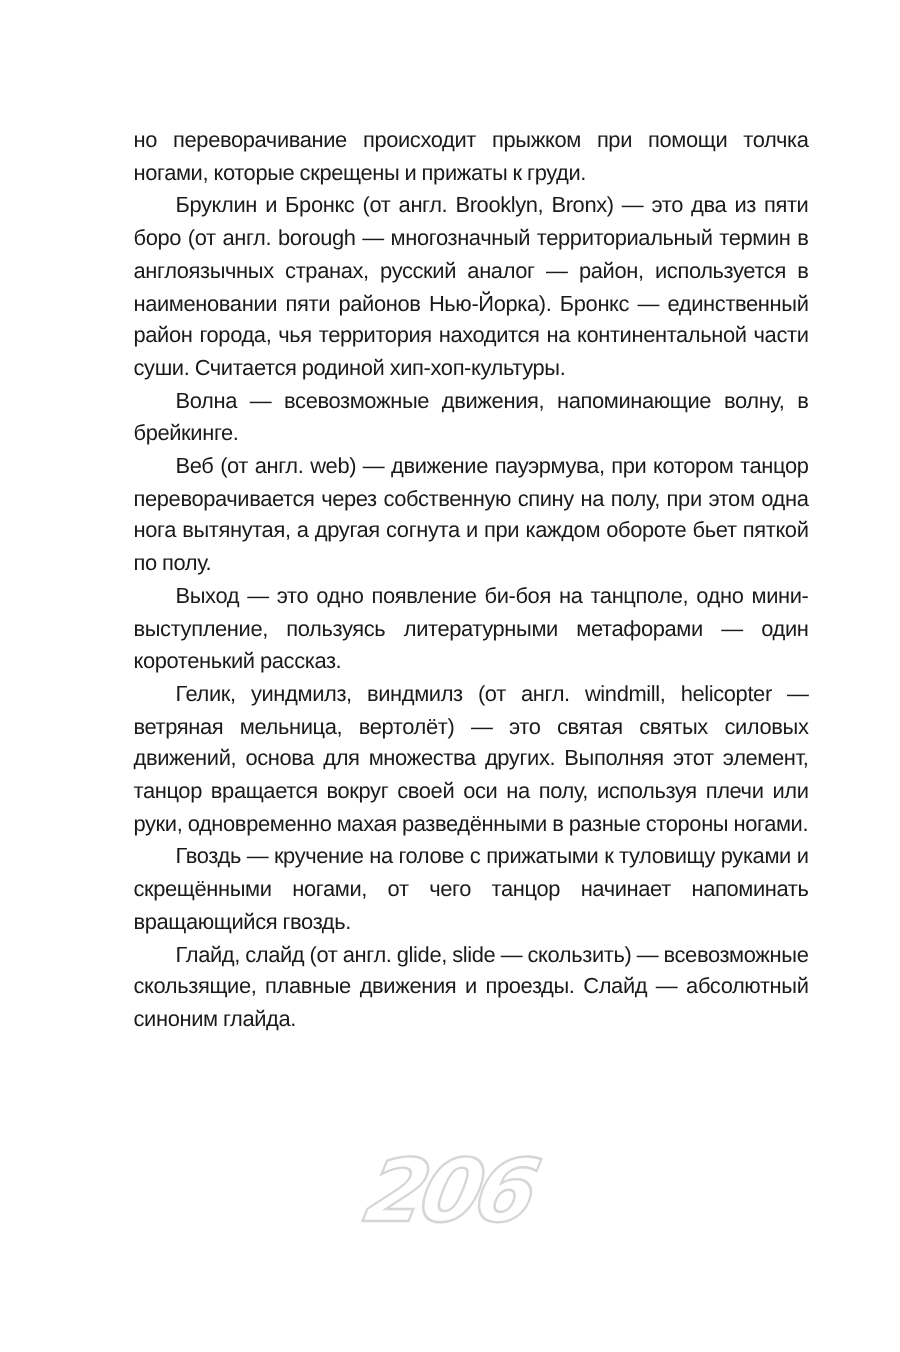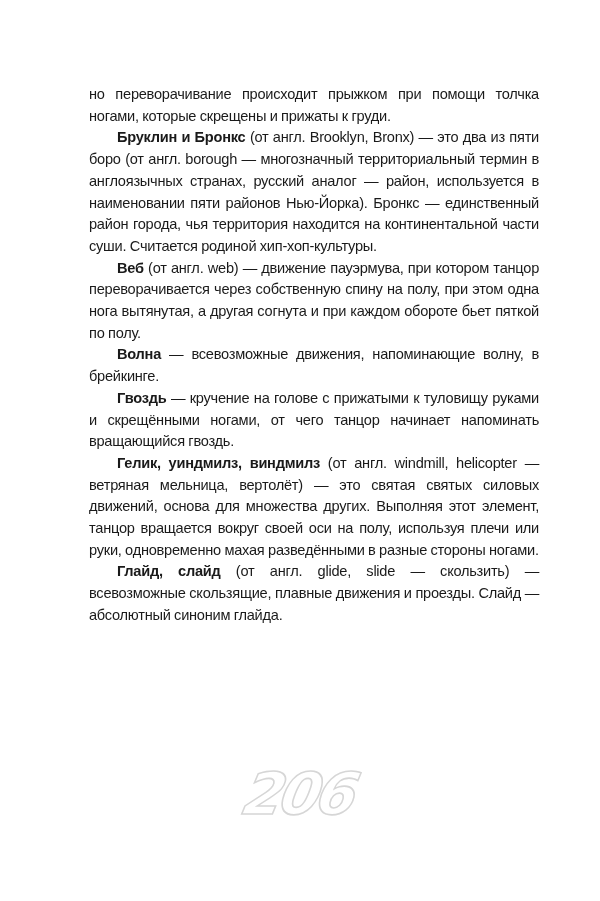--- a/index.html
+++ b/index.html
@@ -27,21 +27,21 @@
       text-align: justify;
       margin: 0;
       letter-spacing: -0.25px;
       word-spacing: -0.3px;
       hyphens: manual;
     }
     .para.indent {
       text-indent: 28px;
     }
     .term {
-      font-weight: bold;
+      font-weight: normal;
       margin-top: 41px;
     }
     .lang {
     }
     .page-number {
       position: absolute;
       left: 0;
       width: 600px;
       top: 760px;
       text-align: center;
@@ -63,34 +63,37 @@
   <p class="para">
     <span>но переворачивание происходит прыжком при помощи толчка ногами, которые скрещены и прижаты к груди.</span>
   </p>
 
   <p class="para indent">
     <span class="term">Бруклин и Бронкс</span><span> (от </span><span class="lang">англ.</span><span> Brooklyn, Bronx) — это два из пяти боро (от англ. borough — многозначный территориальный термин в англоязычных странах, русский аналог — район, используется в наименовании пяти районов Нью-Йорка). Бронкс — единственный район города, чья территория находится на континентальной части суши. Считается родиной хип-хоп-культуры.</span>
   </p>
 
 
   <p class="para indent">
+    <span class="term">Волна</span><span> — всевозможные движения, напоминающие волну, в брейкинге.</span>
+  </p>
+
+  <p class="para indent">
     <span class="term">Веб</span><span> (от </span><span class="lang">англ.</span><span> web) — движение пауэрмува, при котором танцор переворачивается через собственную спину на полу, при этом одна нога вытянутая, а другая согнута и при каждом обороте бьет пяткой по полу.</span>
   </p>
 
   <p class="para indent">
-    <span class="term">Волна</span><span> — всевозможные движения, напоминающие волну, в брейкинге.</span>
-  </p>
-
-
-  <p class="para indent">
-    <span class="term">Гвоздь</span><span> — кручение на голове с прижатыми к туловищу руками и скрещёнными ногами, от чего танцор начинает напоминать вращающийся гвоздь.</span>
+    <span class="term">Выход</span><span> — это одно появление би-боя на танцполе, одно мини-выступление, пользуясь литературными метафорами — один коротенький рассказ.</span>
   </p>
 
   <p class="para indent">
     <span class="term">Гелик, уиндмилз, виндмилз</span><span> (от англ. windmill, helicopter — ветряная мельница, вертолёт) — это святая святых силовых движений, основа для множества других. Выполняя этот элемент, танцор вращается вокруг своей оси на полу, используя плечи или руки, одновременно махая разведёнными в разные стороны ногами.</span>
+  </p>
+
+  <p class="para indent">
+    <span class="term">Гвоздь</span><span> — кручение на голове с прижатыми к туловищу руками и скрещёнными ногами, от чего танцор начинает напоминать вращающийся гвоздь.</span>
   </p>
 
   <p class="para indent">
     <span class="term">Глайд, слайд</span><span> (от </span><span class="lang">англ.</span><span> glide, slide — скользить) — всевозможные скользящие, плавные движения и проезды. Слайд — абсолютный синоним глайда.</span>
   </p>
 
 </div>
 
 <div class="page-number">206</div>
 

